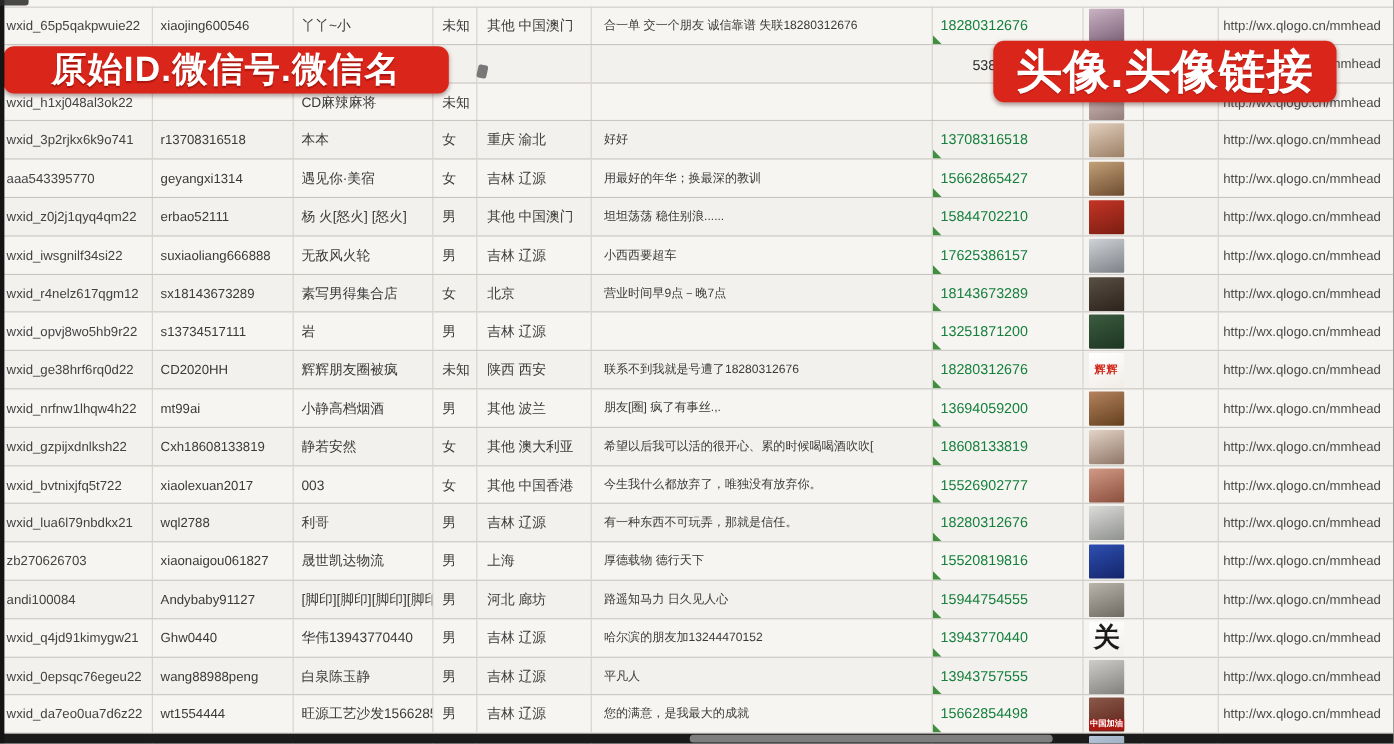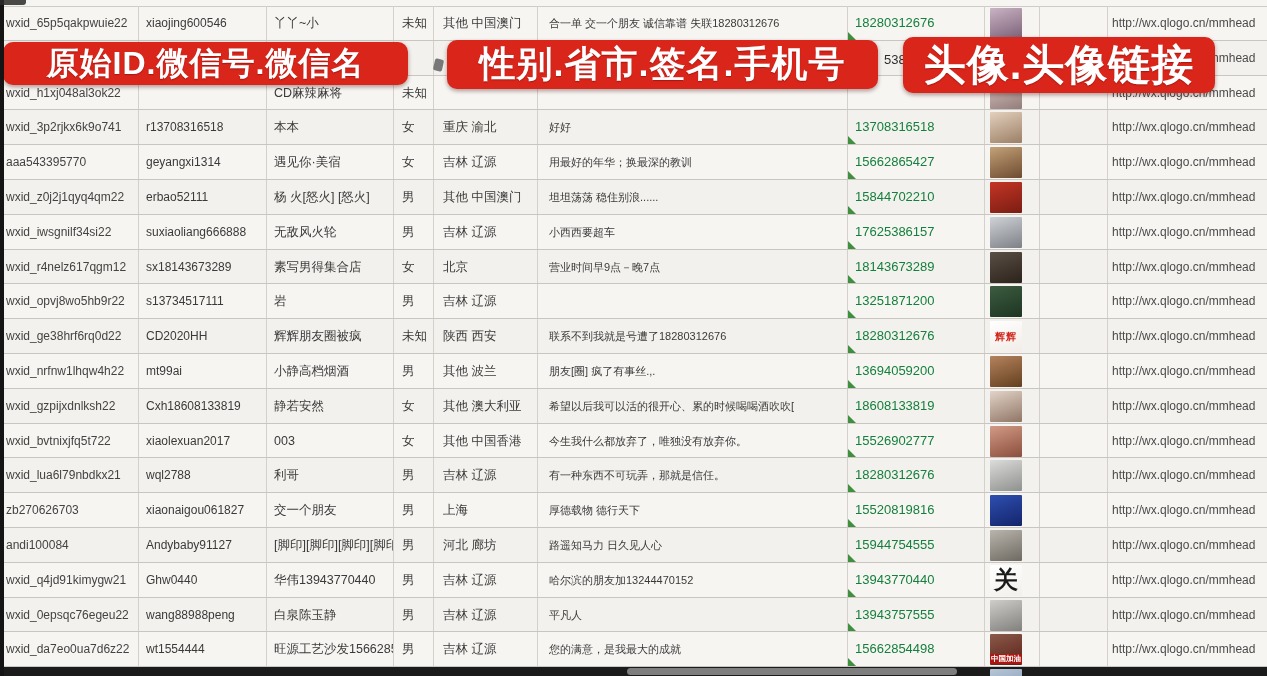--- a/index.html
+++ b/index.html
@@ -267,21 +267,21 @@
       <div class="avatar" style="background: linear-gradient(160deg, rgb(220, 220, 218), rgb(143, 145, 143));">
             <span class="av-text"></span>
           </div>
     </div>
     <div class="cell c-blank"></div>
     <div class="cell c-url">http://wx.qlogo.cn/mmhead</div>
   </div>
       <div class="row" style="top: 493.2px;">
     <div class="cell c-wxid">zb270626703</div>
     <div class="cell c-wid">xiaonaigou061827</div>
-    <div class="cell c-name">交一个朋友</div>
+    <div class="cell c-name">晟世凯达物流</div>
     <div class="cell c-gender">男</div>
     <div class="cell c-region">上海</div>
     <div class="cell c-sig">厚德载物 德行天下</div>
     <div class="cell c-phone"><i class="green-tri"></i>15520819816</div>
     <div class="cell c-avatar">
       <div class="avatar" style="background: linear-gradient(160deg, rgb(46, 79, 176), rgb(20, 36, 107));">
             <span class="av-text"></span>
           </div>
     </div>
     <div class="cell c-blank"></div>
@@ -366,21 +366,20 @@
     </div>
     <div class="cell c-blank"></div>
     <div class="cell c-url"></div>
   </div>
     </div>
 
   <span class="frag-phone">5386</span>
   <div class="smudge"></div>
 
   <div class="banner b1">原始ID.微信号.微信名</div>
-  <div class="banner b2">性别.省市.签名.手机号</div>
   <div class="banner b3">头像.头像链接</div>
 
   <div class="bottom-bar">
     <div class="pill"></div>
   </div>
   <div class="left-edge"></div>
   <div class="corner-smudge"></div>
 </div>
 
 </body></html>

